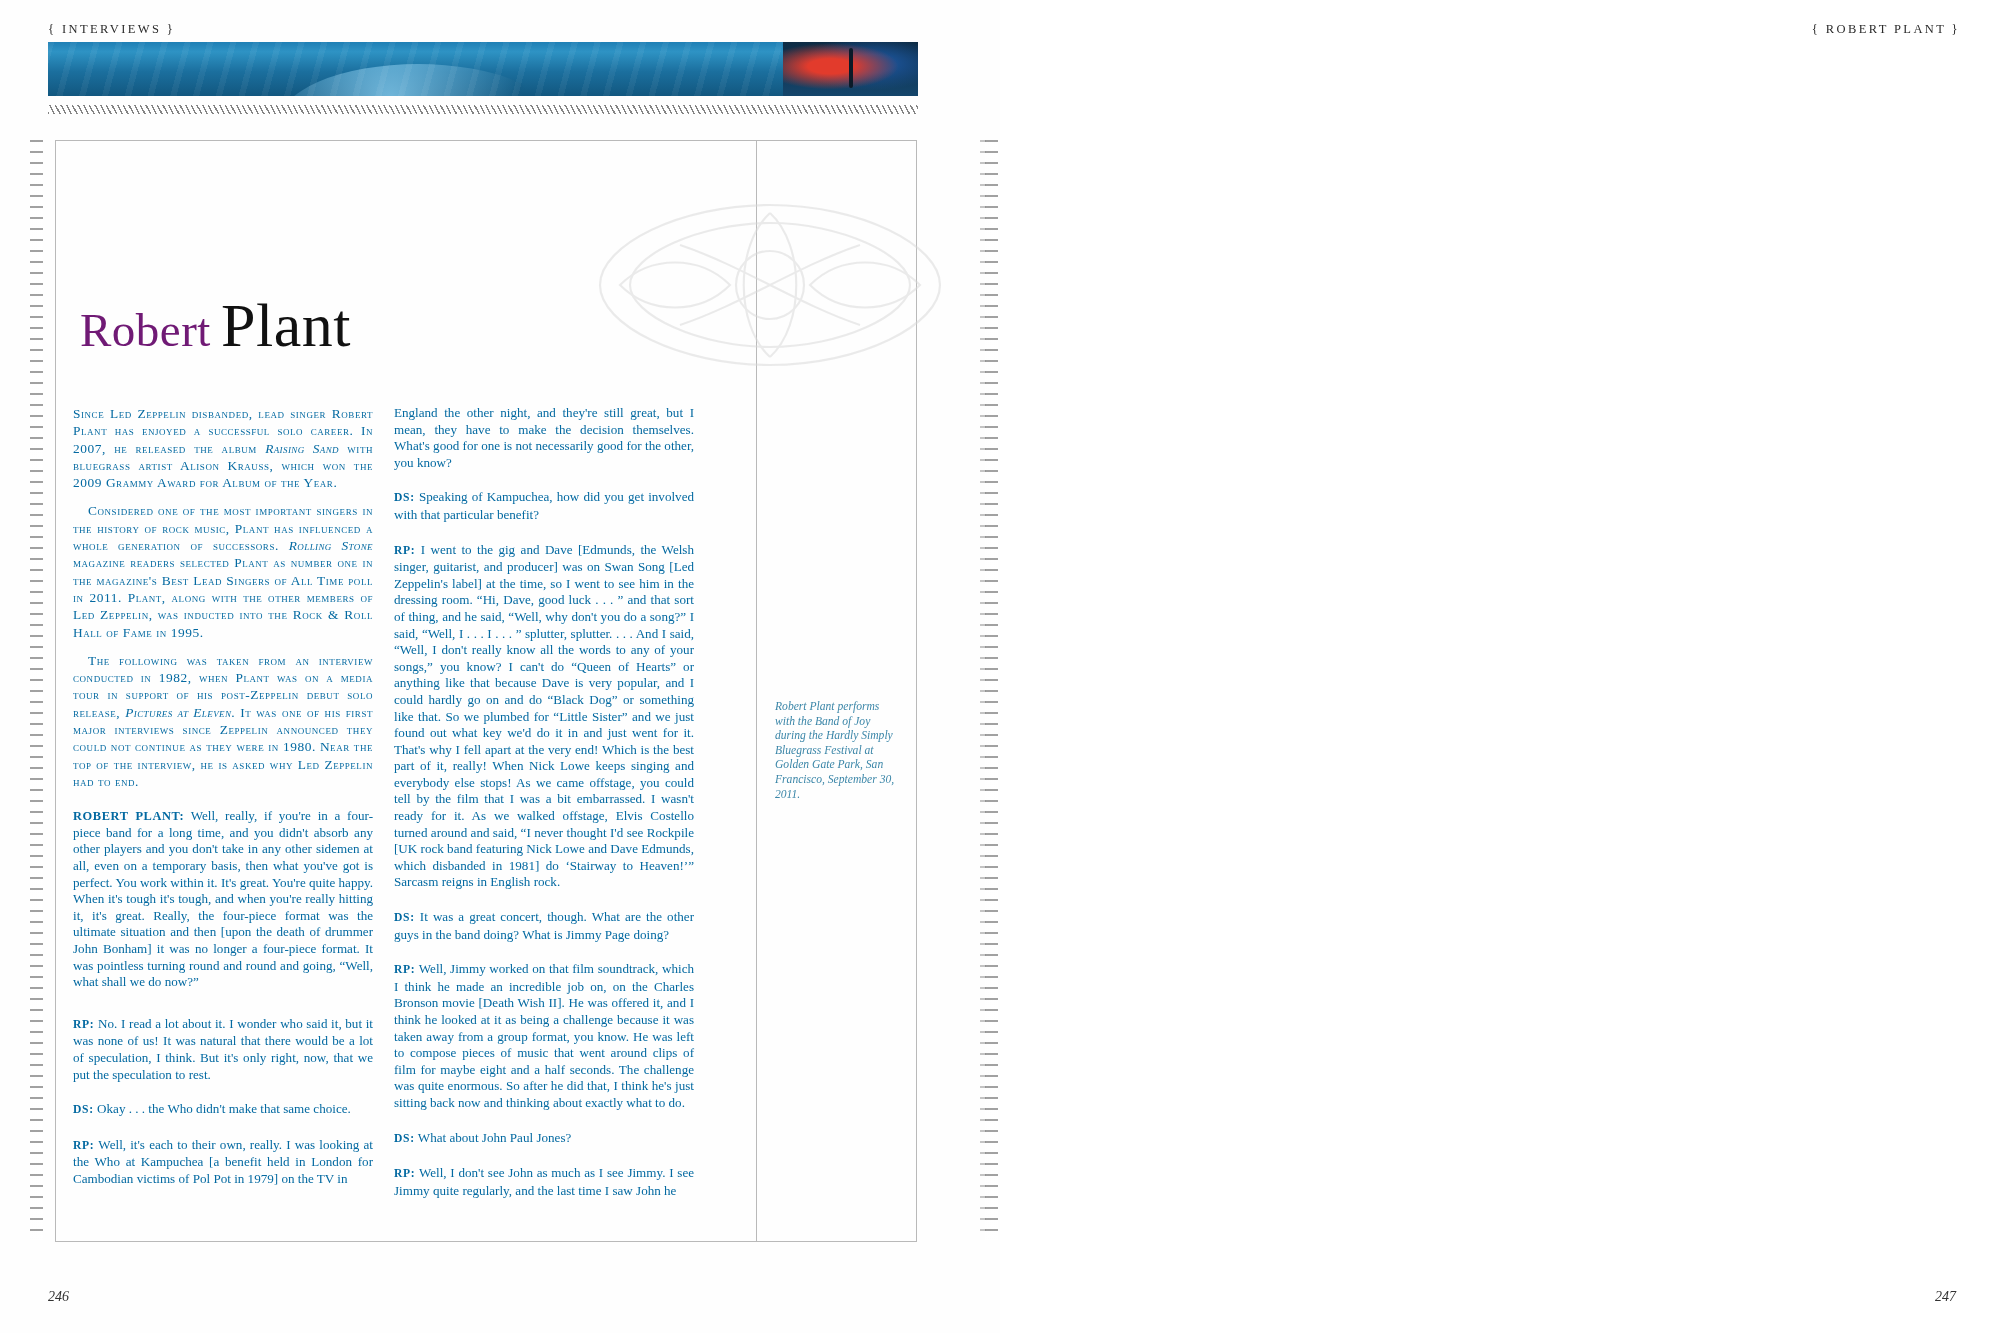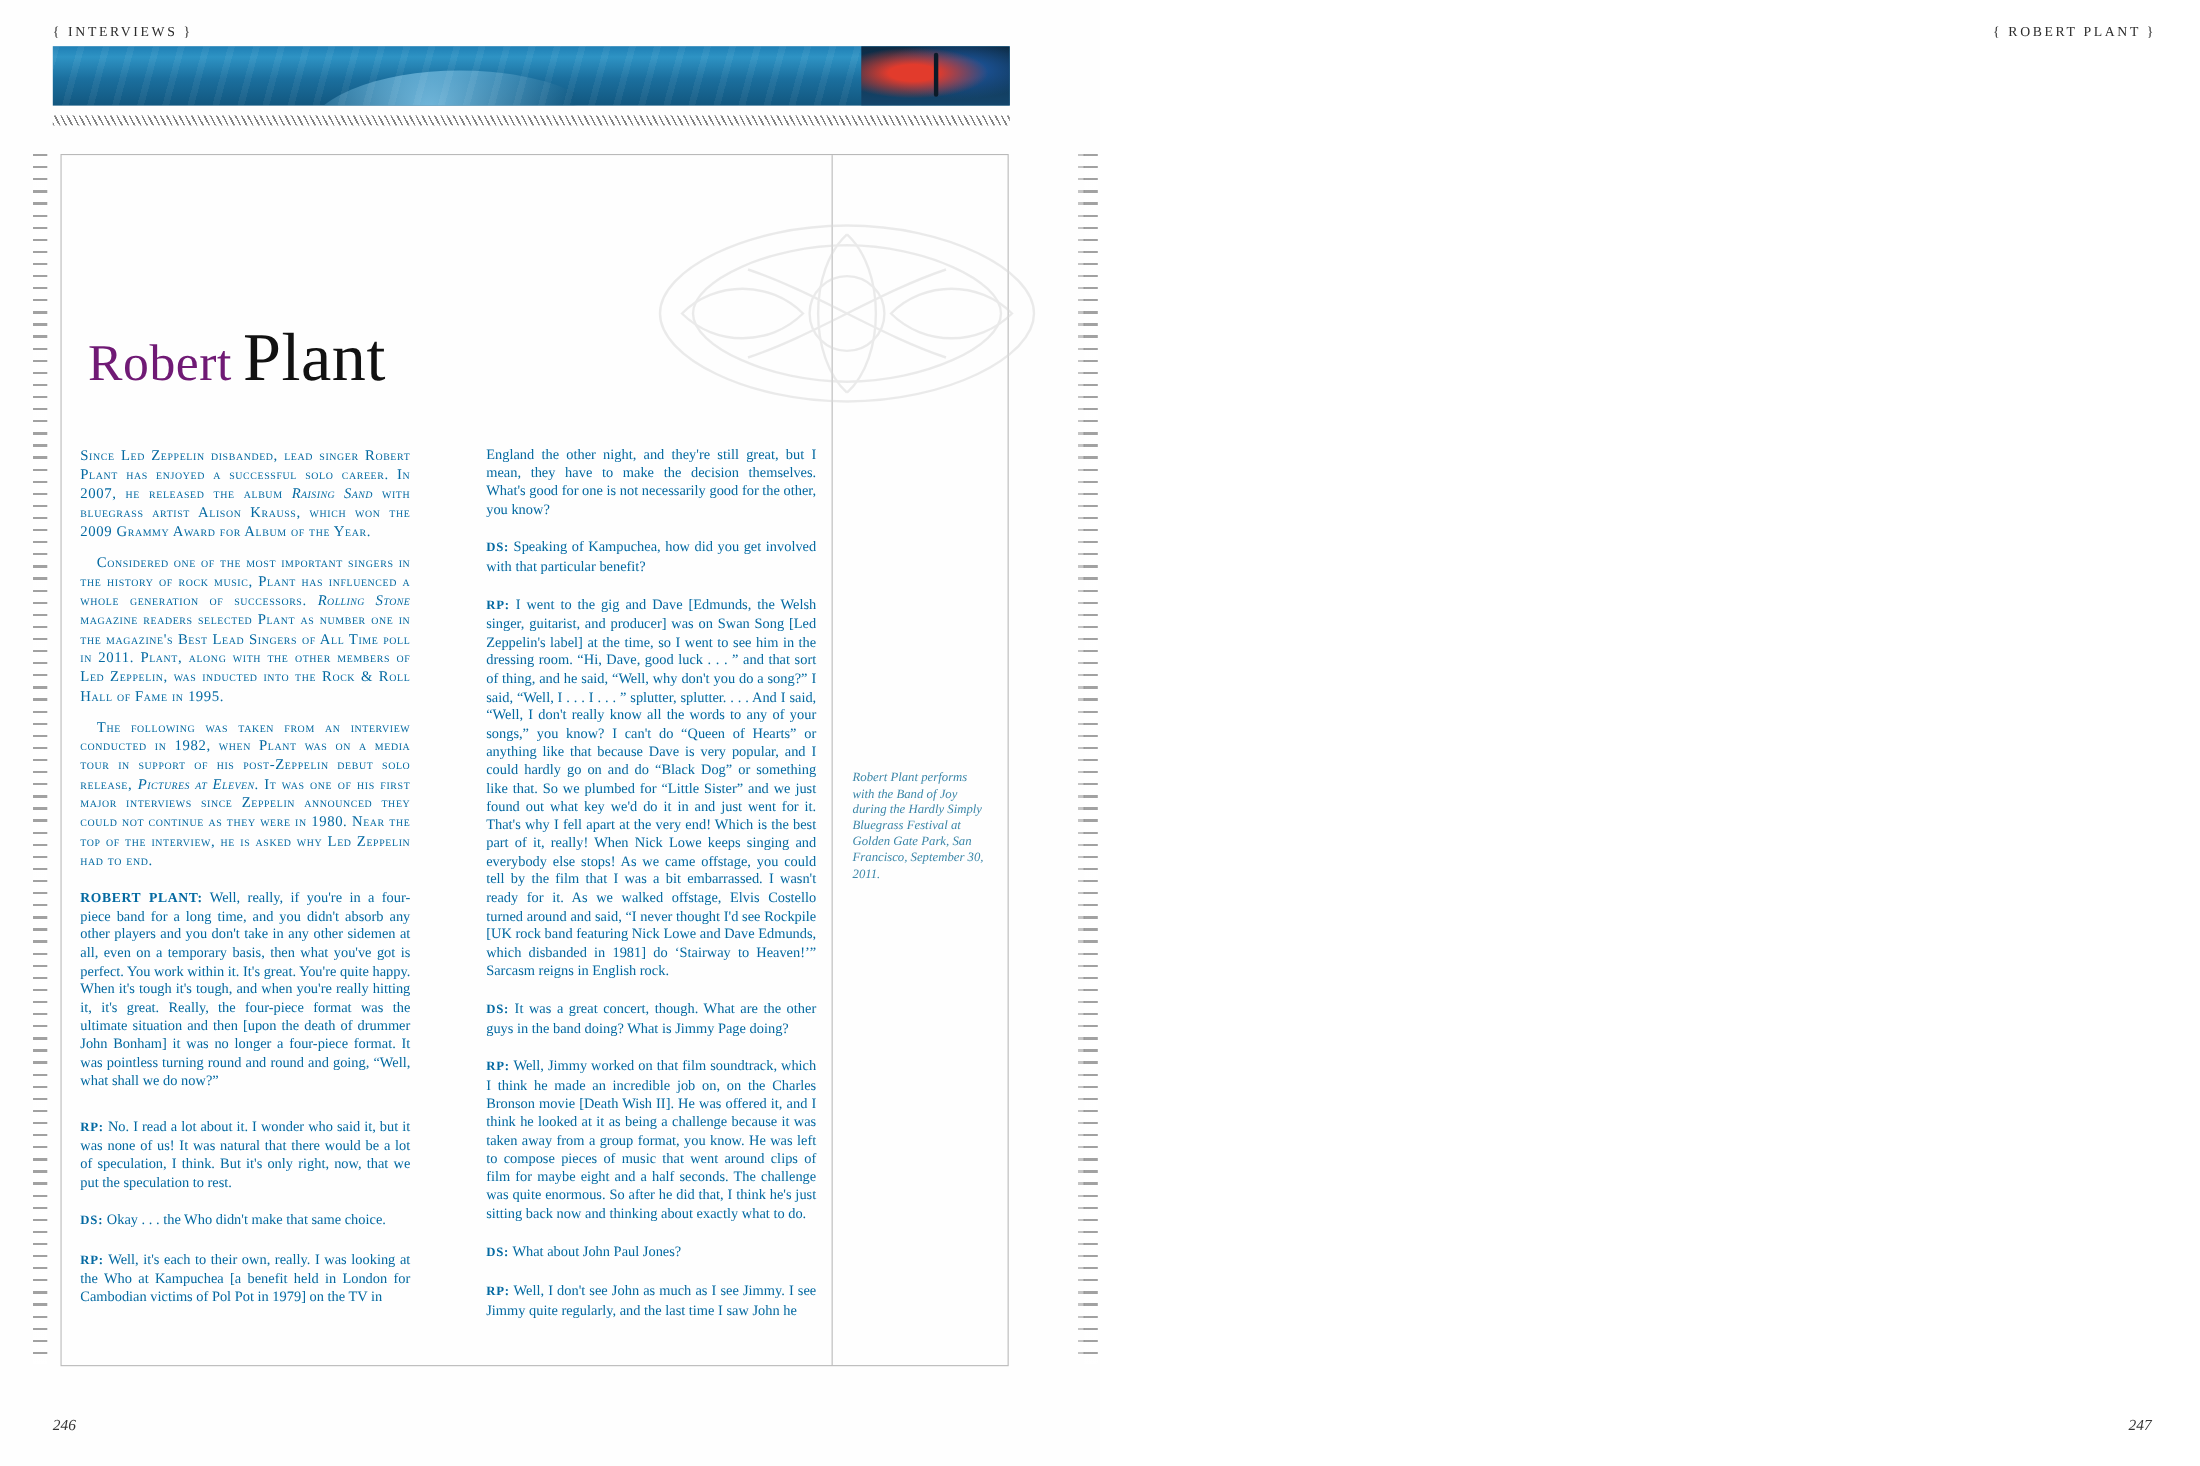--- a/index.html
+++ b/index.html
@@ -98,21 +98,21 @@
     font-family:"Liberation Serif", serif;
     font-size:62px; color:#111; letter-spacing:.5px; margin-left:6px;
   }
 
   
   .col {
     position:absolute; top:385px; width:300px;
     font-size:13.1px; line-height:16.6px; color:#0369a1; text-align:justify;margin-top:20px;
   }
   .col.c1 { left:73px; }
-  .col.c2 { left:442px; }
+  .col.c2 { left:394px; }
   .col p { margin:0 0 11px 0; }
   .col p.ind { text-indent:15px; }
   .smallcaps {
     font-variant:small-caps; letter-spacing:.55px; font-size:13.4px; line-height:17.3px;
   }
   .spk { font-variant:small-caps; letter-spacing:.6px; font-weight:bold; font-size:12.4px; }
   .spk-sm { font-variant:small-caps; letter-spacing:.7px; font-weight:bold; font-size:11.6px; }
   .it-sc { font-variant:small-caps; font-style:italic; letter-spacing:.4px; }
 
   .gap { height:7px; }

